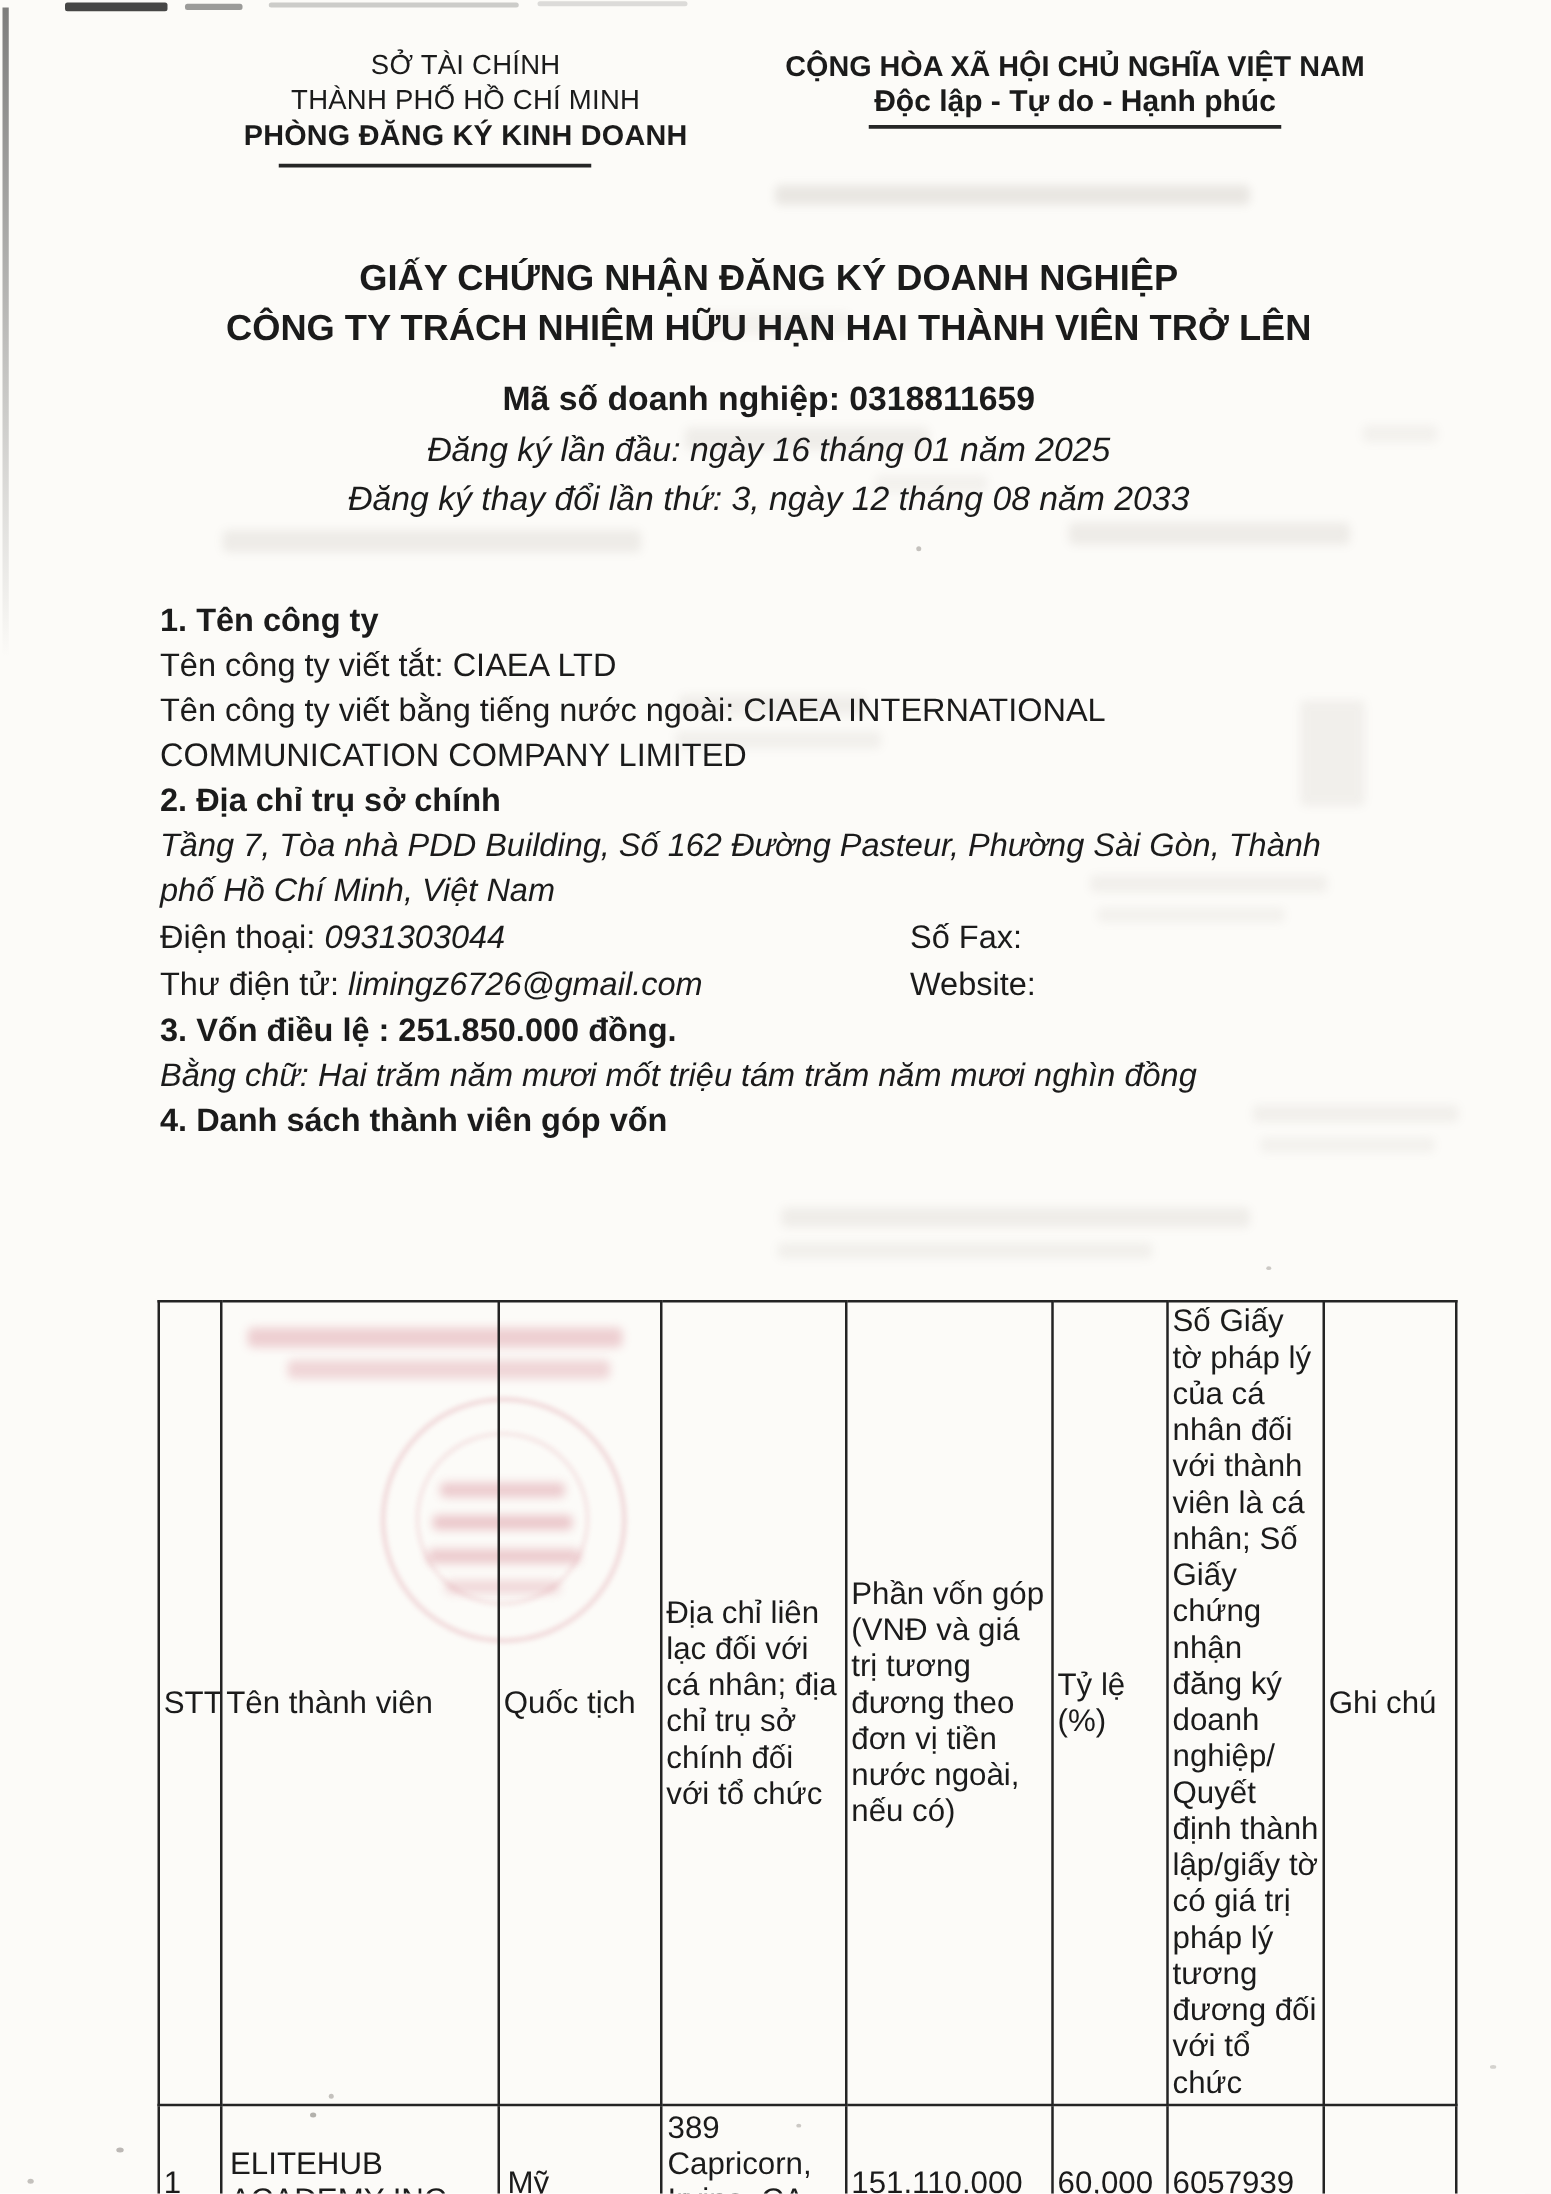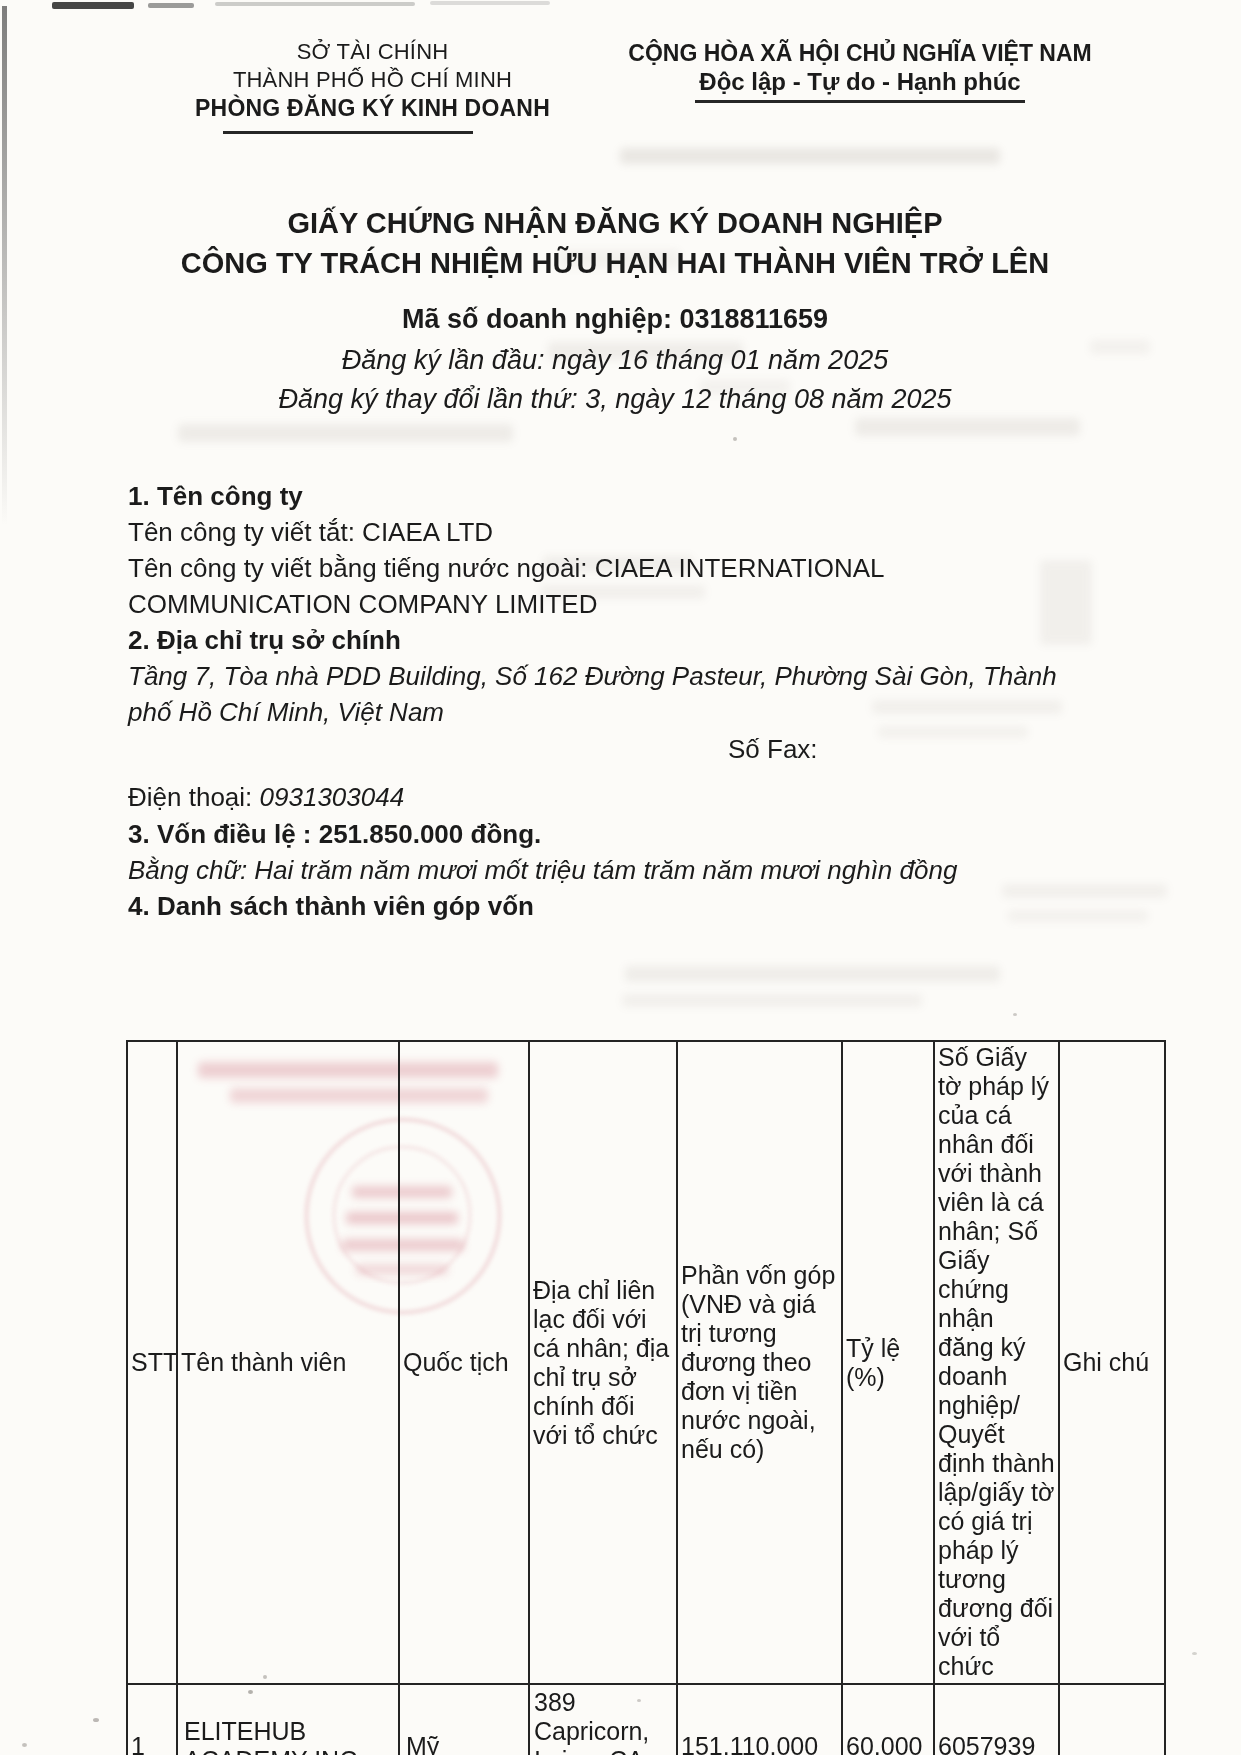--- a/index.html
+++ b/index.html
@@ -32,21 +32,21 @@
   .titleblock .reg1{font-style:italic;font-size:27px;margin-top:10px;}
   .titleblock .reg2{font-style:italic;font-size:27px;margin-top:8px;}
 
   
   .body{position:absolute;left:128px;top:478px;width:952px;font-size:26px;line-height:36px;}
   .body .h{font-weight:bold;}
   .body p{margin:0;}
   .it{font-style:italic;}
   .h2x{margin-top:6px;}
   .crow{display:flex;line-height:38px;}
-  .crow .cl{width:600px;margin-top:48px;}
+  .crow .cl{width:600px;}
   .h3x{margin-top:2px;}
   .h4x{margin-top:24px;}
 
   
   .vtable{position:absolute;left:126px;top:1040px;border-collapse:collapse;table-layout:fixed;
           width:1038px;font-size:25px;line-height:29px;background:transparent;}
   .vtable th,.vtable td{border:2px solid #242424;padding:2px 3px;font-weight:normal;
           text-align:left;vertical-align:middle;overflow:hidden;}
   .vtable tr.hdr{height:502px;}
   .vtable tr.data{height:124px;}
@@ -122,40 +122,47 @@
     <div class="hdr-right">
       <div class="l1">CỘNG HÒA XÃ HỘI CHỦ NGHĨA VIỆT NAM</div>
       <div class="l2">Độc lập - Tự do - Hạnh phúc</div>
     </div>
 
     <div class="titleblock">
       <div class="t1">GIẤY CHỨNG NHẬN ĐĂNG KÝ DOANH NGHIỆP</div>
       <div class="t2">CÔNG TY TRÁCH NHIỆM HỮU HẠN HAI THÀNH VIÊN TRỞ LÊN</div>
       <div class="code">Mã số doanh nghiệp: 0318811659</div>
       <div class="reg1">Đăng ký lần đầu: ngày 16 tháng 01 năm 2025</div>
-      <div class="reg2">Đăng ký thay đổi lần thứ: 3, ngày 12 tháng 08 năm 2025</div>
+      <div class="reg2">Đăng ký thay đổi lần thứ: 3, ngày 12 tháng 08 năm 2033</div>
     </div>
 
     <div class="body">
 
       <p class="h">1. Tên công ty</p>
       <p>Tên công ty viết tắt: CIAEA LTD</p>
       <p>Tên công ty viết bằng tiếng nước ngoài: CIAEA INTERNATIONAL COMMUNICATION COMPANY LIMITED</p>
 
       <p class="h h2x">2. Địa chỉ trụ sở chính</p>
       <p class="it">Tầng 7, Tòa nhà PDD Building, Số 162 Đường Pasteur, Phường Sài Gòn, Thành phố Hồ Chí Minh, Việt Nam</p>
 
       <div class="crow">
         <div class="cl">
           <span>Điện thoại:</span>
           <span class="it">0931303044</span>
         </div>
         <div>Số Fax:</div>
       </div>
 
+      <div class="crow">
+        <div class="cl">
+          <span>Thư điện tử:</span>
+          <span class="it">limingz6726@gmail.com</span>
+        </div>
+        <div>Website:</div>
+      </div>
 
       <p class="h h3x">3. Vốn điều lệ : 251.850.000 đồng.</p>
       <p class="it">Bằng chữ: Hai trăm năm mươi mốt triệu tám trăm năm mươi nghìn đồng</p>
 
       <p class="h h4x">4. Danh sách thành viên góp vốn</p>
     </div>
 
     <table class="vtable">
       <colgroup>
         <col style="width:50px">

